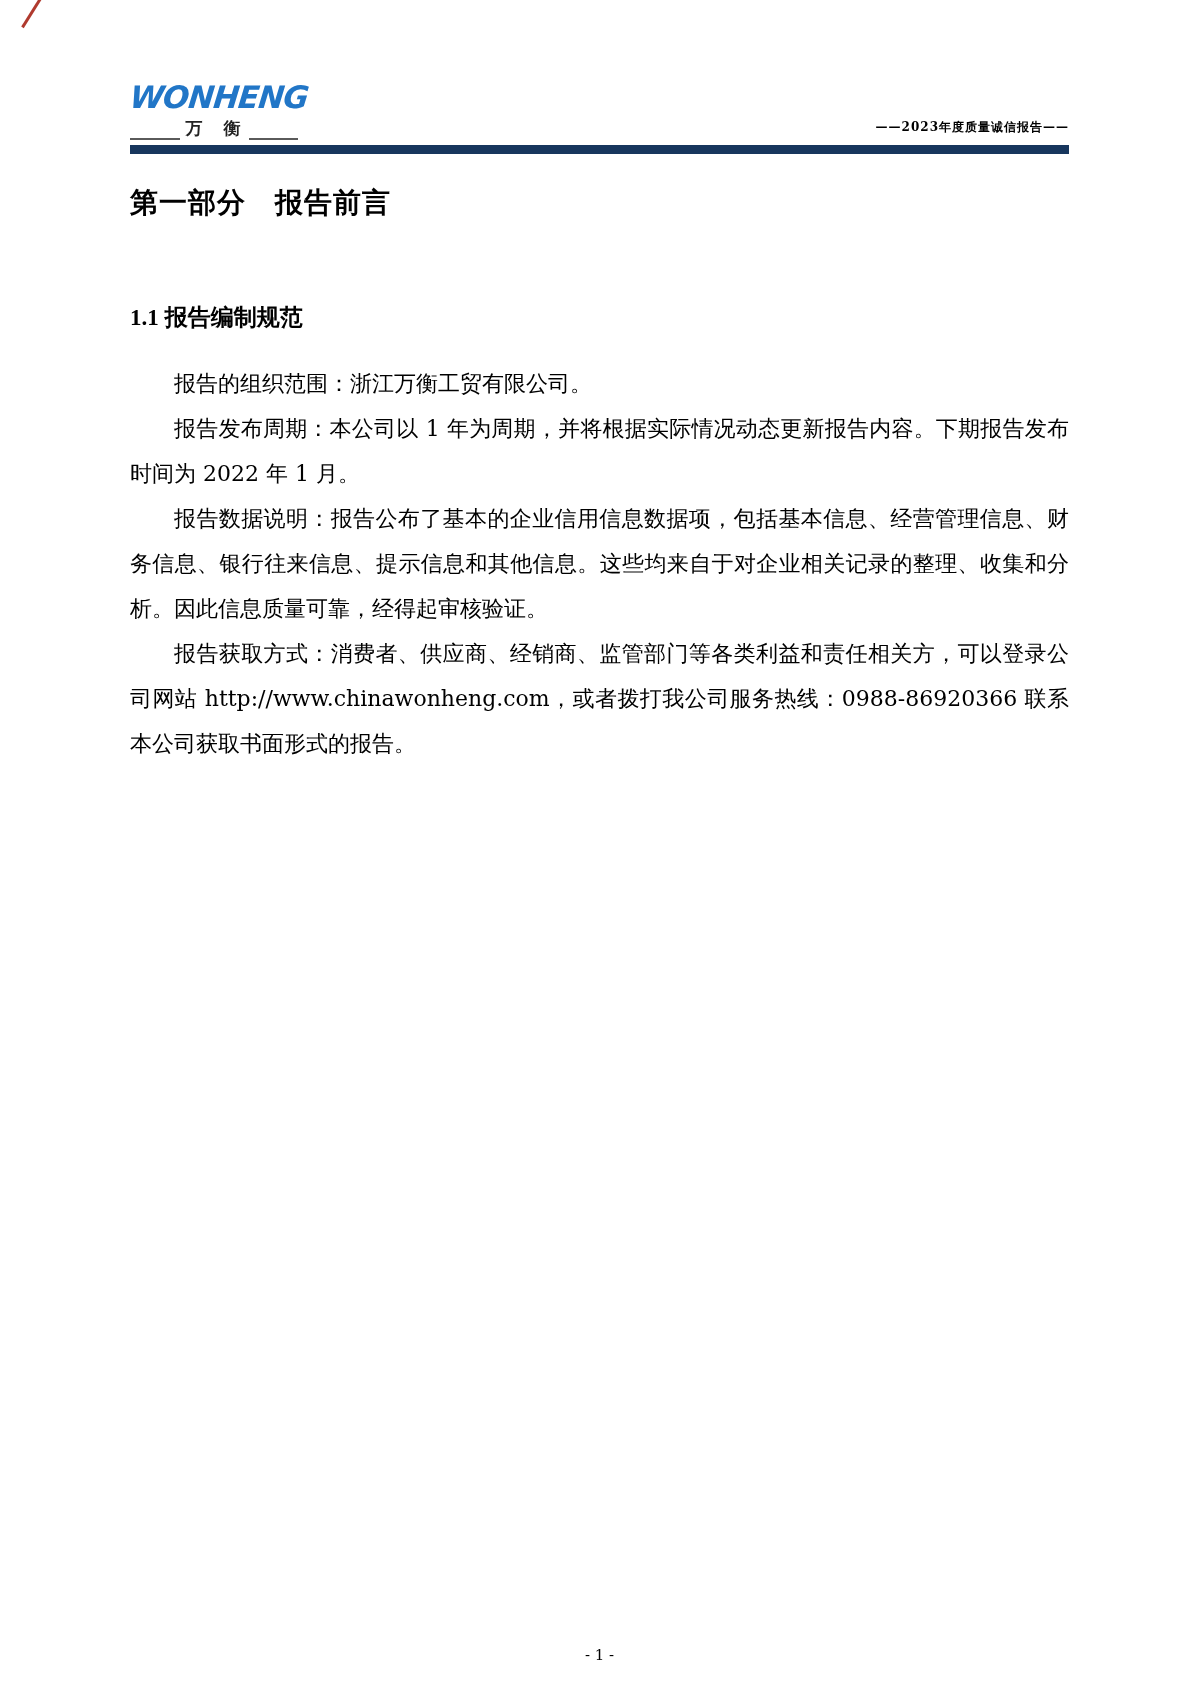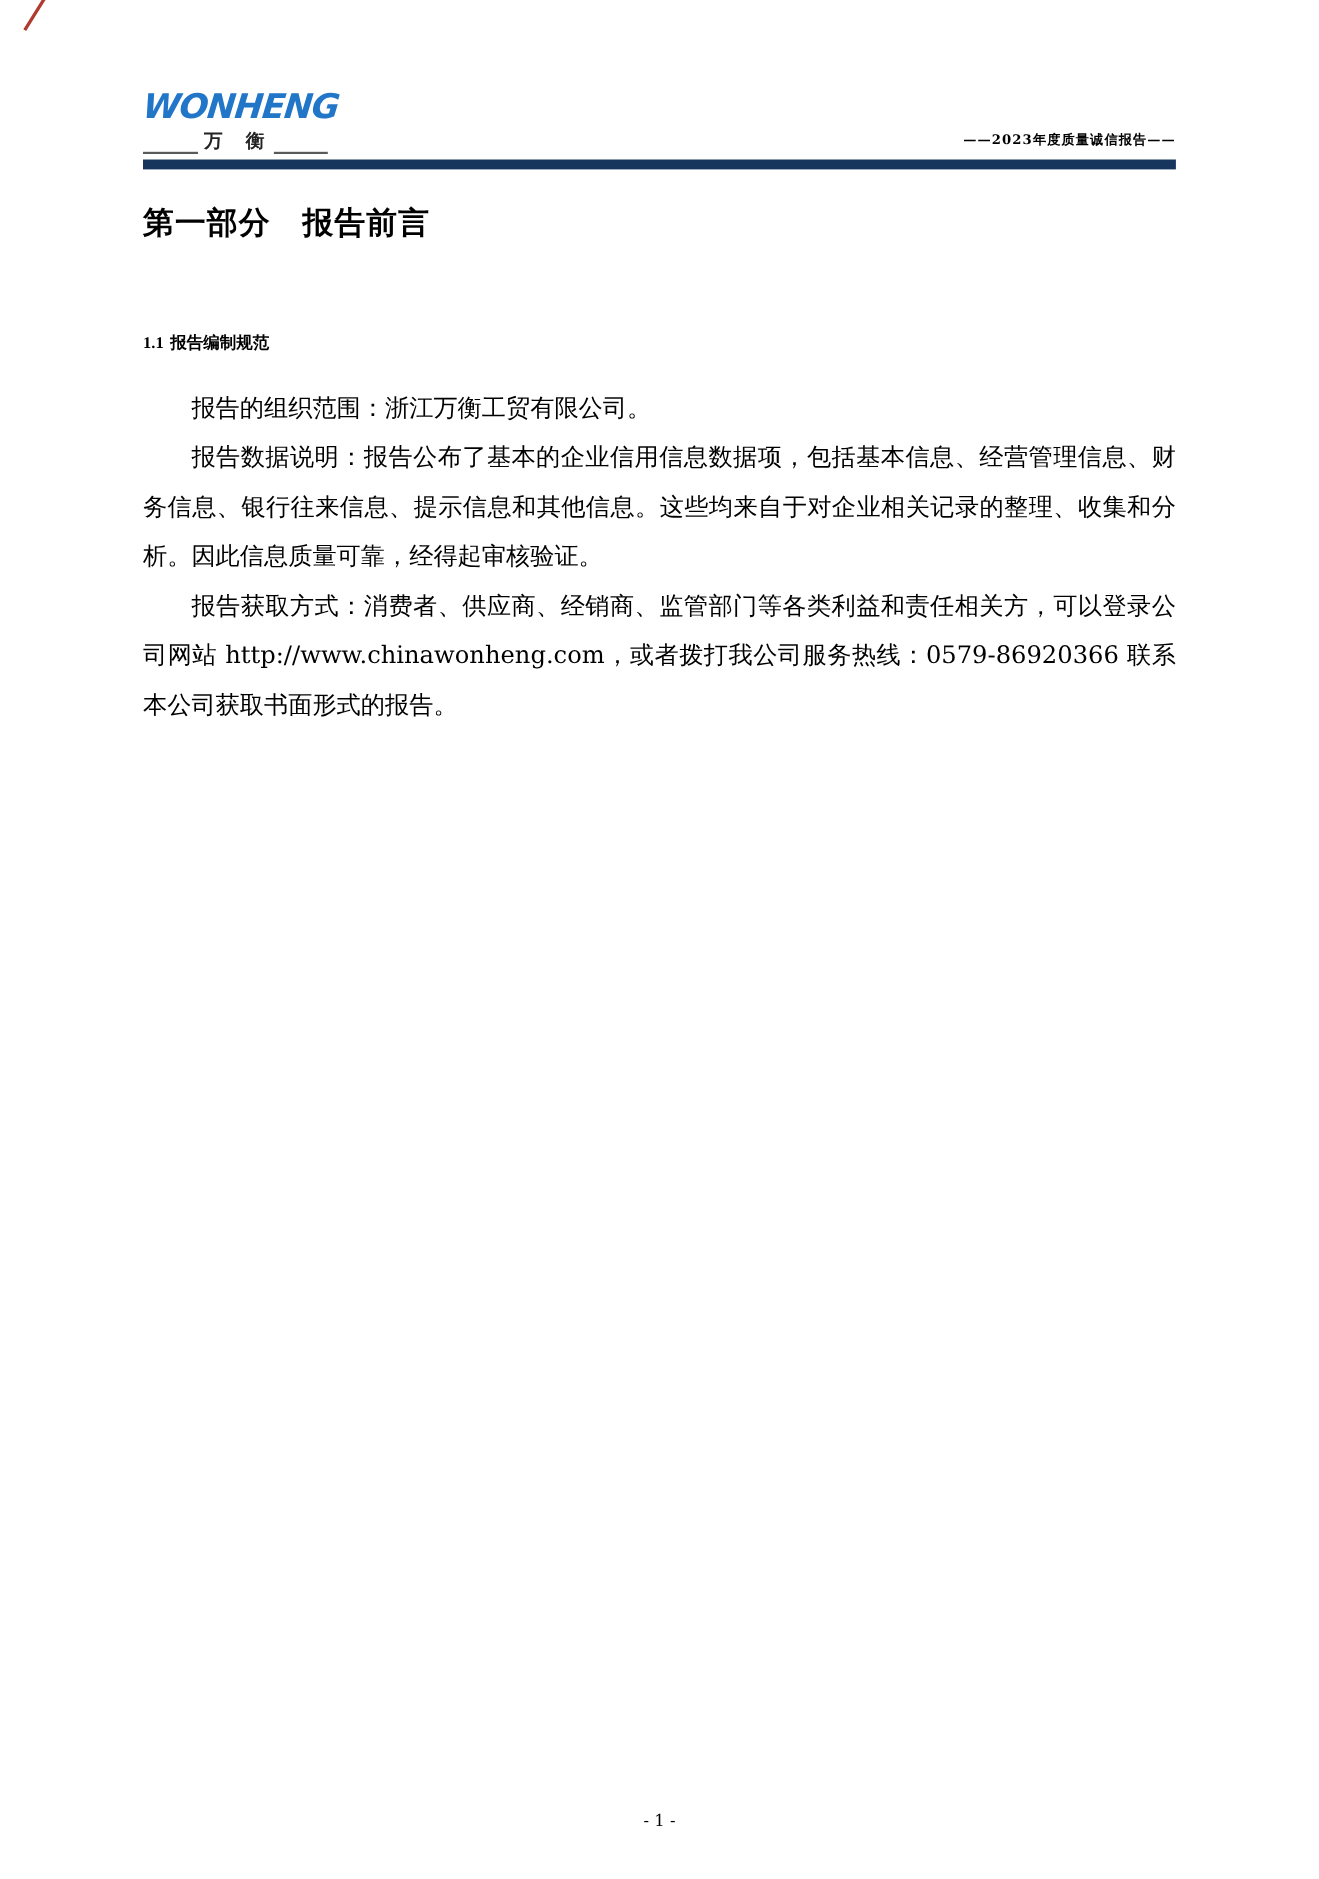--- a/index.html
+++ b/index.html
@@ -85,21 +85,21 @@
   
   .doc-title {
     margin: 30px 0 0 0;
     text-align: left;
     font-size: 28px;
     font-weight: bold;
     letter-spacing: 1px;
   }
   .section-heading {
     margin: 80px 0 0 0;
-    font-size: 15px;
+    font-size: 23px;
     font-weight: bold;
   }
   .section-heading .sec-num {
     font-family: "Liberation Serif", "DejaVu Serif", serif;
     margin-right: 6px;
   }
 
   
   .body-text {
     margin-top: 28px;
@@ -144,21 +144,22 @@
   </div>
 
   <div class="header-bar"></div>
 
   <h1 class="doc-title">第一部分　报告前言</h1>
 
   <h2 class="section-heading"><span class="sec-num">1.1</span><span>报告编制规范</span></h2>
 
   <div class="body-text">
     <p>报告的组织范围：浙江万衡工贸有限公司。</p>
+    <p>报告发布周期：本公司以 1 年为周期，并将根据实际情况动态更新报告内容。下期报告发布时间为 2022 年 1 月。</p>
     <p>报告数据说明：报告公布了基本的企业信用信息数据项，包括基本信息、经营管理信息、财务信息、银行往来信息、提示信息和其他信息。这些均来自于对企业相关记录的整理、收集和分析。因此信息质量可靠，经得起审核验证。</p>
-    <p>报告获取方式：消费者、供应商、经销商、监管部门等各类利益和责任相关方，可以登录公司网站 http://www.chinawonheng.com，或者拨打我公司服务热线：0579-86920366 联系本公司获取书面形式的报告。</p>
+    <p>报告获取方式：消费者、供应商、经销商、监管部门等各类利益和责任相关方，可以登录公司网站 http://www.chinawonheng.com，或者拨打我公司服务热线：0988-86920366 联系本公司获取书面形式的报告。</p>
   </div>
 
   <div class="footer">
     <span>- 1 -</span>
   </div>
 
 </div>
 
 </body></html>

